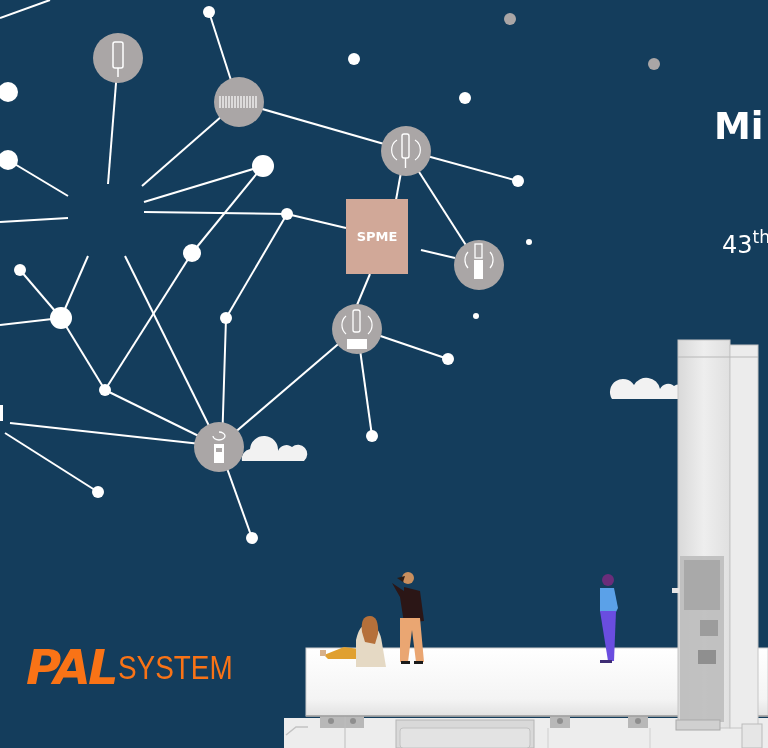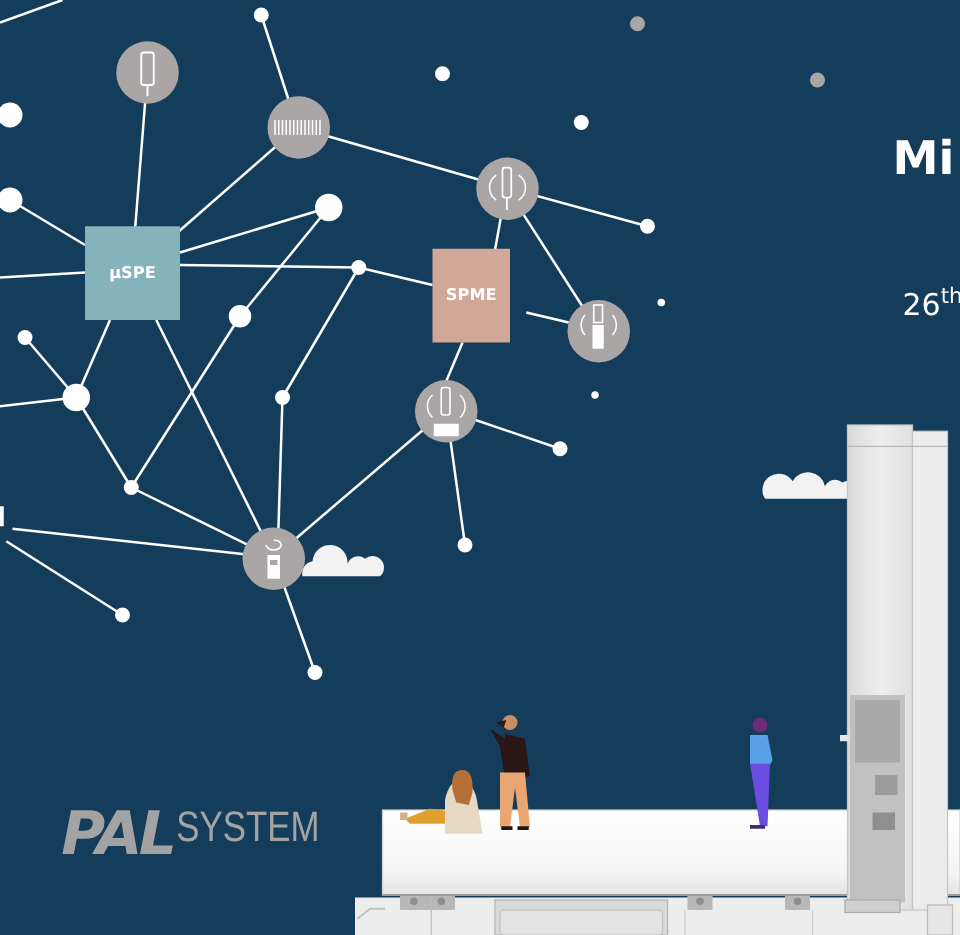--- a/index.html
+++ b/index.html
@@ -2,21 +2,21 @@
 <html><head>
 <meta charset="utf-8">
 <style>
   html, body { margin:0; padding:0; }
   body { width:768px; height:748px; overflow:hidden; background:#143d5c; font-family:"DejaVu Sans", sans-serif; }
   #stage { position:relative; width:768px; height:748px; background:#143d5c; overflow:hidden; }
   svg.net { position:absolute; left:0; top:0; }
   .title { position:absolute; color:#ffffff; font-weight:bold; white-space:nowrap;margin-top:29px; }
   .date { position:absolute; color:#ffffff; white-space:nowrap; }
   .box { position:absolute; display:flex; align-items:center; justify-content:center; color:#ffffff; font-family:"DejaVu Sans", sans-serif; font-weight:bold; font-size:13px; }
-  .logo { position:absolute; left:49px; top:645px; display:flex; align-items:flex-start; color:#a3a3a3; }
+  .logo { position:absolute; left:26px; top:645px; display:flex; align-items:center; color:#f97316; }
   .logo .pal { font-family:"DejaVu Sans", sans-serif; font-weight:bold; font-size:48px; letter-spacing:-3px; line-height:44px; font-style:italic; }
   .logo .sys { font-family:"Liberation Sans", sans-serif; font-size:34px; line-height:34px; margin-left:2px; transform:scaleX(0.82); transform-origin:left bottom; letter-spacing:0px; }
 </style>
 </head>
 <body>
 
 <div id="stage">
 
   <svg class="net" width="768" height="748" viewBox="0 0 768 748">
     <g stroke="#ffffff" stroke-width="2" fill="none">
@@ -195,30 +195,27 @@
       <rect x="414" y="661" width="9" height="3" fill="#1a1a1a"></rect>
     </g>
     <g>
       <circle cx="608" cy="580" r="6" fill="#6b2d7a"></circle>
       <path d="M600 588 h14 l4 20 l-2 4 l-16 0 z" fill="#5ba1e8"></path>
       <path d="M600 611 h16 l-2 50 h-6 z" fill="#6a4de0"></path>
       <rect x="600" y="660" width="12" height="3" fill="#3e2c74"></rect>
     </g>
   </svg>
 
-  <div class="box" style="left:68px;top:181px;width:76px;height:75px;background:#85b2bb;">
-    <span>µSPE</span>
-  </div>
   <div class="box" style="left:346px;top:199px;width:62px;height:75px;background:#d1a898;">
     <span>SPME</span>
   </div>
 
   <div class="title" style="left:714px;top:76px;font-size:37px;line-height:44px;">Mi</div>
 
   <div class="date" style="left:722px;top:223px;font-size:24px;line-height:28px;">
-    <span>26</span><sup style="font-size:17px;vertical-align:10px;">th</sup>
+    <span>43</span><sup style="font-size:17px;vertical-align:10px;">th</sup>
   </div>
 
   <div class="logo">
     <span class="pal">PAL</span>
     <span class="sys">SYSTEM</span>
   </div>
 </div>
 
 </body></html>

